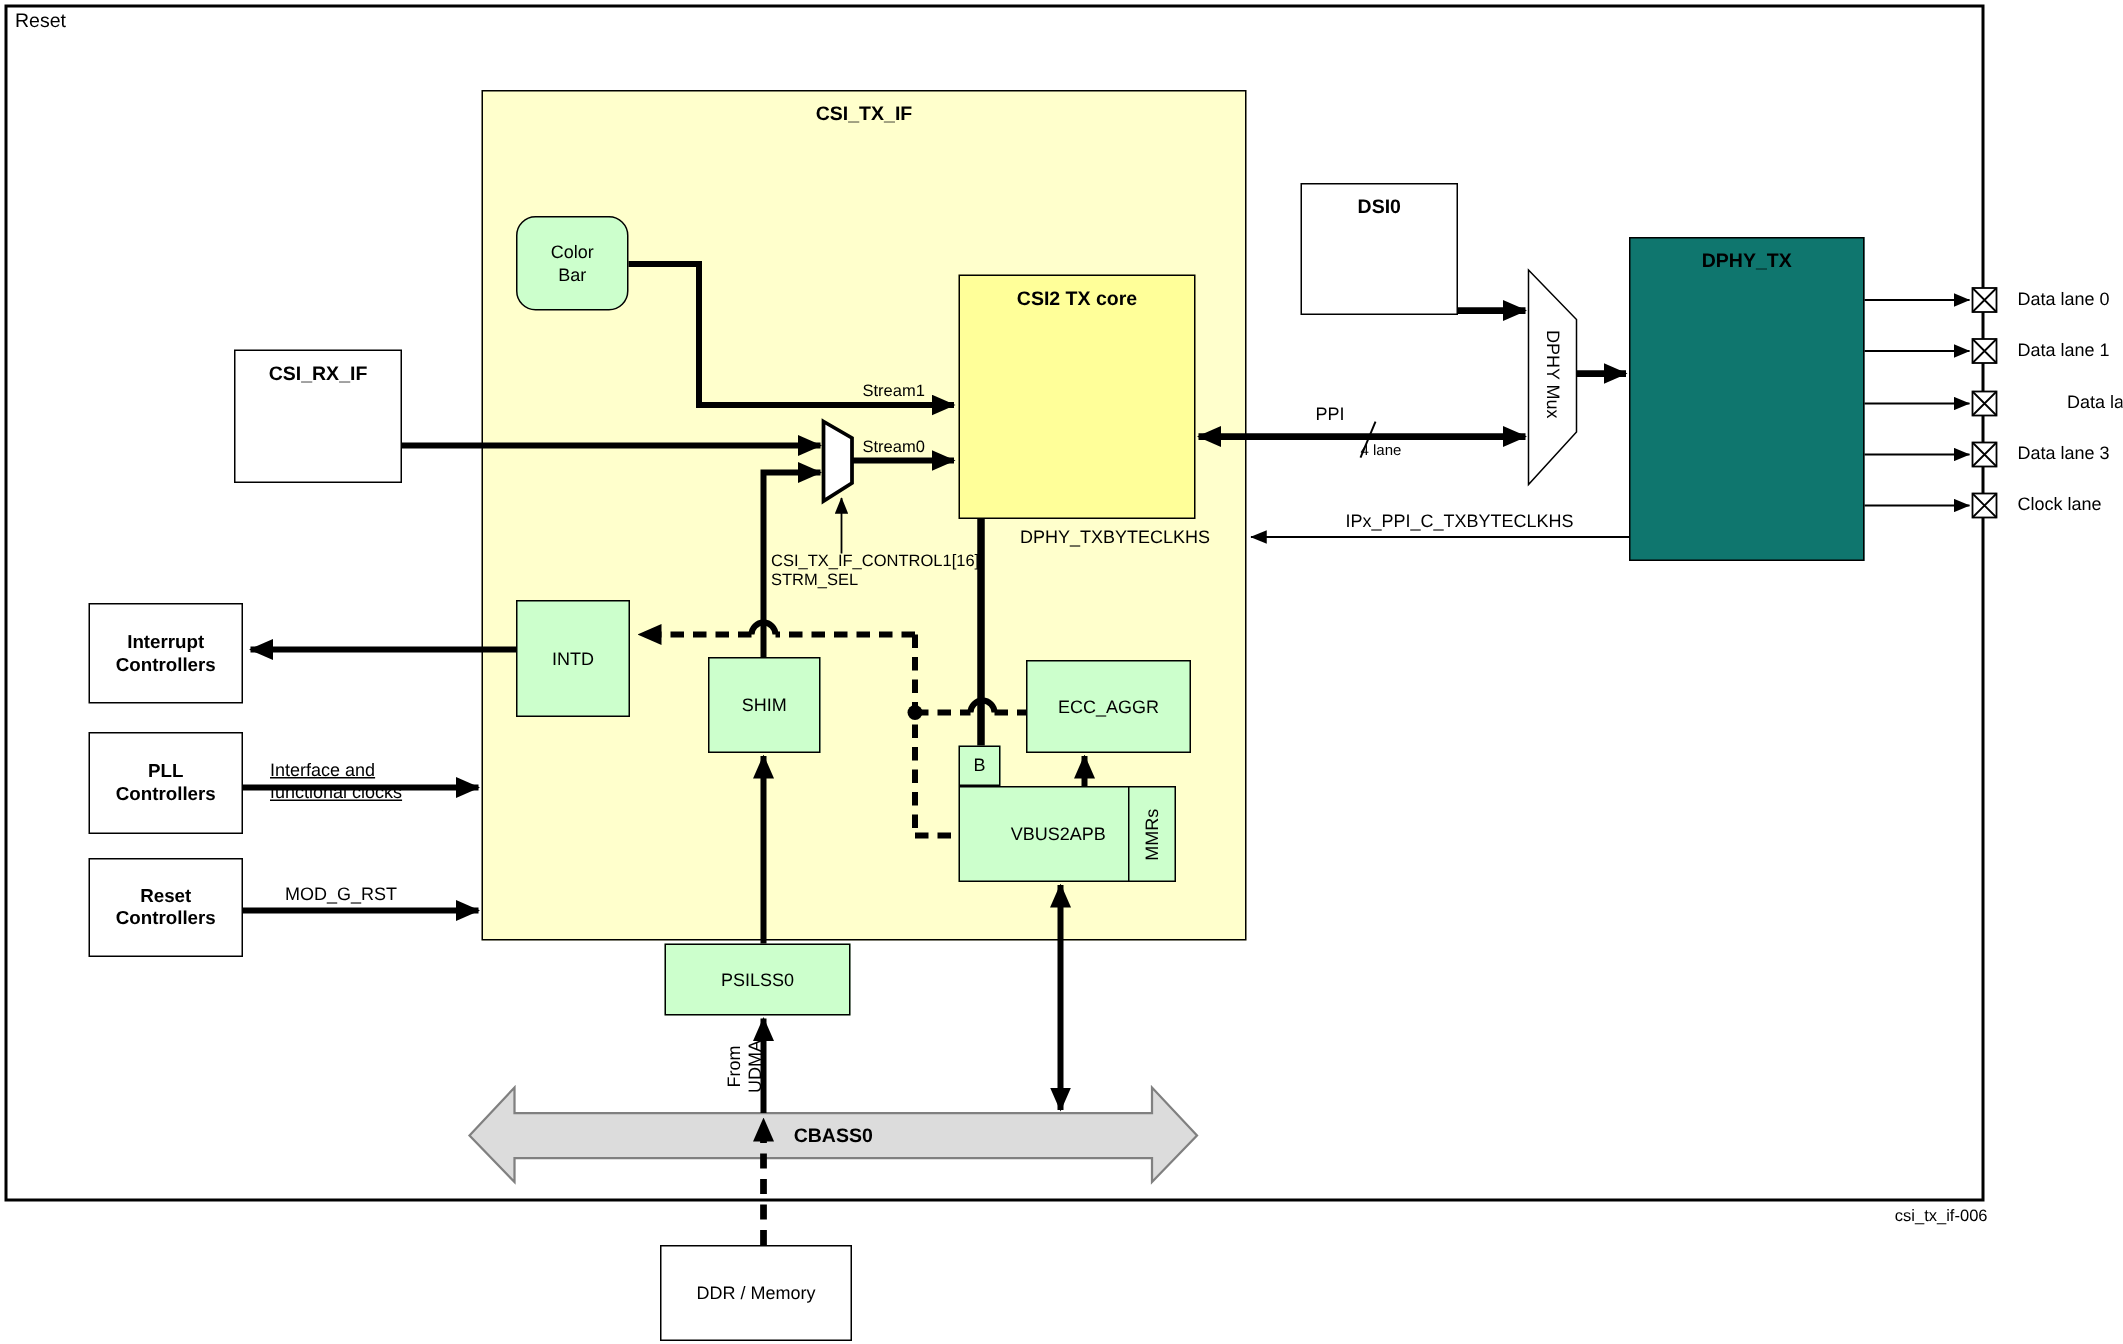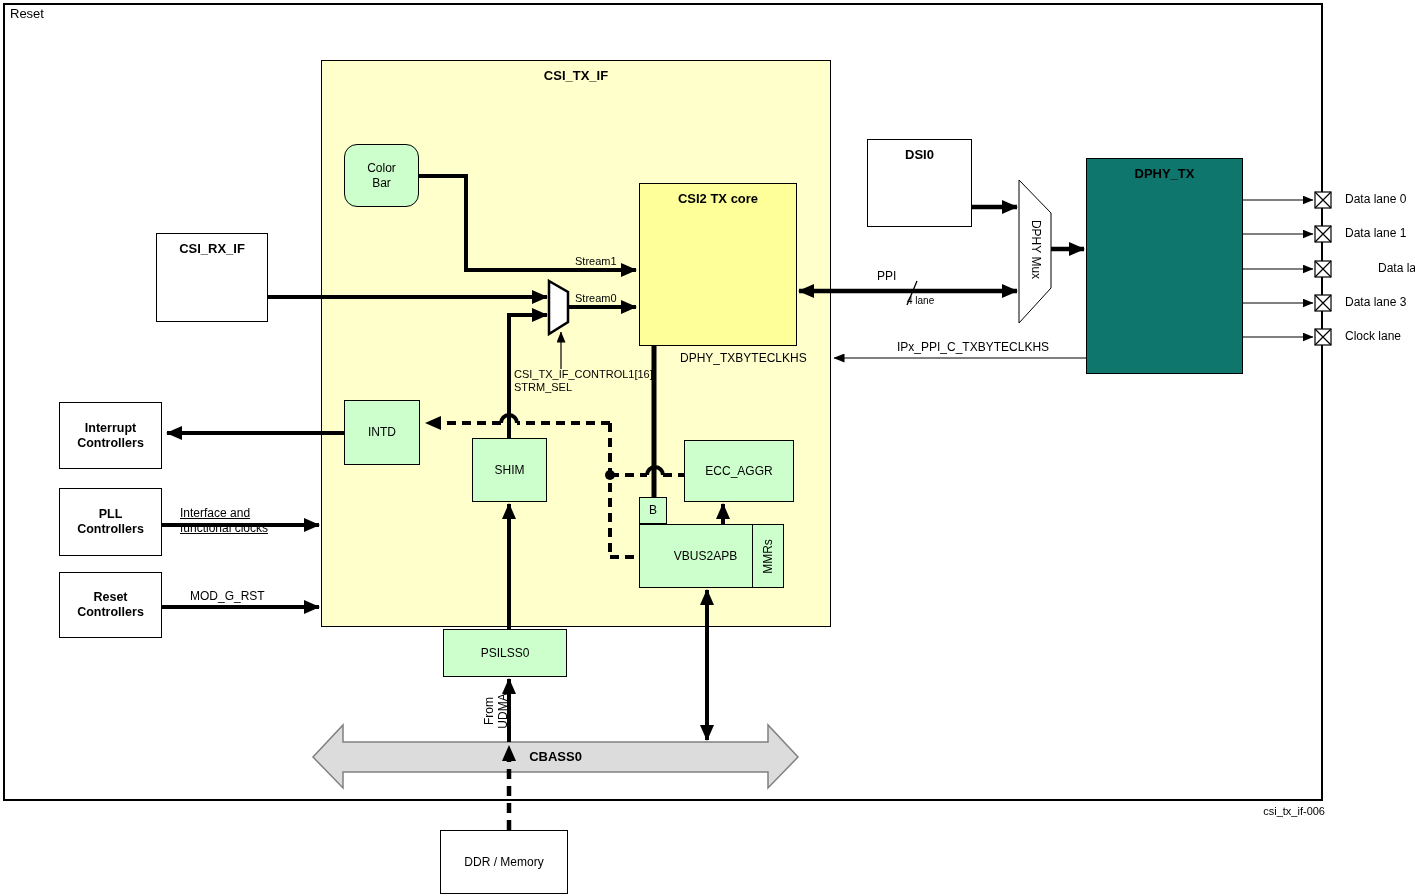--- a/index.html
+++ b/index.html
@@ -31,25 +31,25 @@
 <div id="container" class="box" style="left: 321px; top: 60px; width: 510px; height: 567px; background: rgb(255, 255, 204);"></div>
 <div class="lbl bold center-lbl" style="left:321px;top:68px;width:510px;font-size:13px;">CSI_TX_IF</div>
 
 <div class="box" style="left: 344px; top: 144px; width: 75px; height: 63px; background: rgb(204, 255, 204); border-radius: 13px;">Color
 Bar</div>
 
 <div class="box bold title-top" style="left: 639px; top: 183px; width: 158px; height: 163px; font-size: 13px; background: rgb(255, 255, 153);">CSI2 TX core</div>
 
 <div class="box bold title-top" style="left:156px;top:233px;width:112px;height:89px;font-size:13px;">CSI_RX_IF</div>
 
-<div class="box bold title-top" style="left:867px;top:139px;width:105px;height:88px;font-size:13px;">DSI0</div>
+<div class="box bold title-top" style="left:867px;top:122px;width:105px;height:88px;font-size:13px;">DSI0</div>
 
 <div class="box bold title-top" style="left: 1086px; top: 158px; width: 157px; height: 216px; font-size: 13px; background: #0f766e;">DPHY_TX</div>
 
-<div class="box" style="left: 344px; top: 400px; width: 76px; height: 65px; background: rgb(204, 255, 204);">INTD</div>
+<div class="box" style="left: 344px; top: 400px; width: 76px; height: 78px; background: rgb(204, 255, 204);">INTD</div>
 
 <div class="box" style="left: 472px; top: 438px; width: 75px; height: 64px; background: rgb(204, 255, 204);">SHIM</div>
 
 <div class="box" style="left: 684px; top: 440px; width: 110px; height: 62px; background: rgb(204, 255, 204);">ECC_AGGR</div>
 
 <div class="box" style="left: 639px; top: 497px; width: 28px; height: 27px; z-index: 12; background: rgb(204, 255, 204);">B</div>
 
 <div class="box" style="left: 639px; top: 524px; width: 133px; height: 64px; background: rgb(204, 255, 204);">VBUS2APB</div>
 
 <div class="box" style="left: 752px; top: 524px; width: 32px; height: 64px; background: rgb(204, 255, 204);"><span class="rot-ccw">MMRs</span></div>

